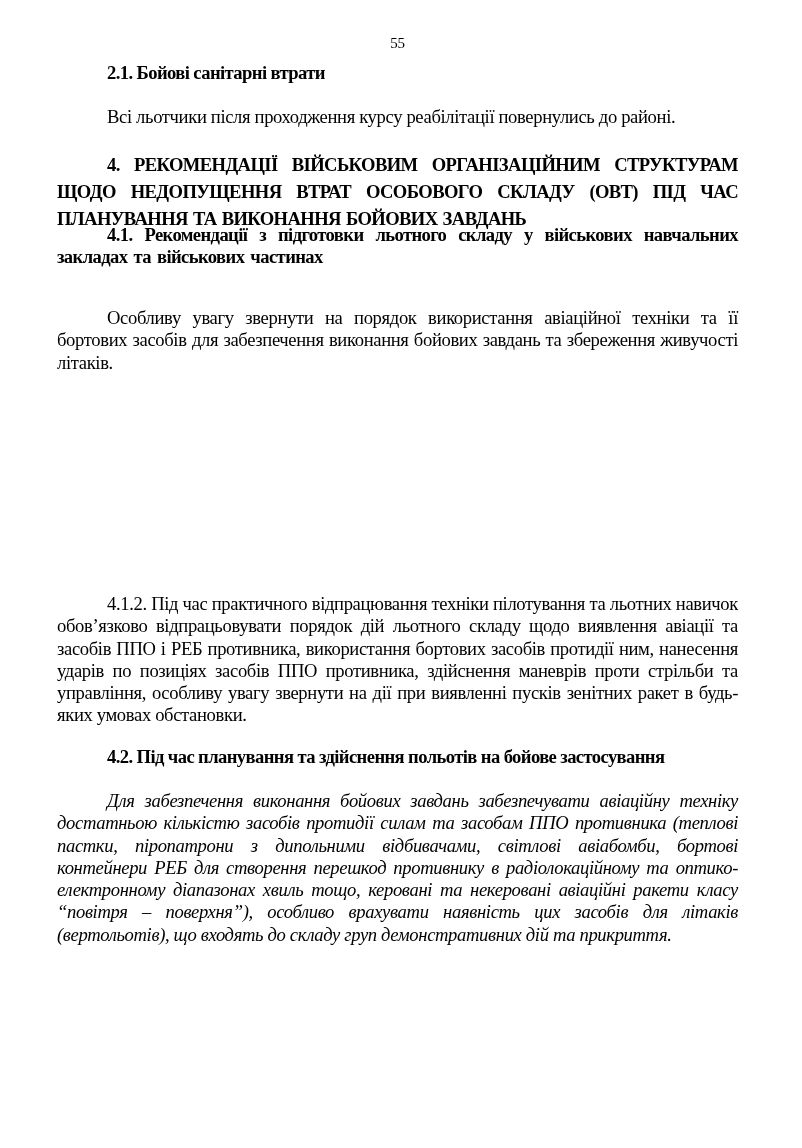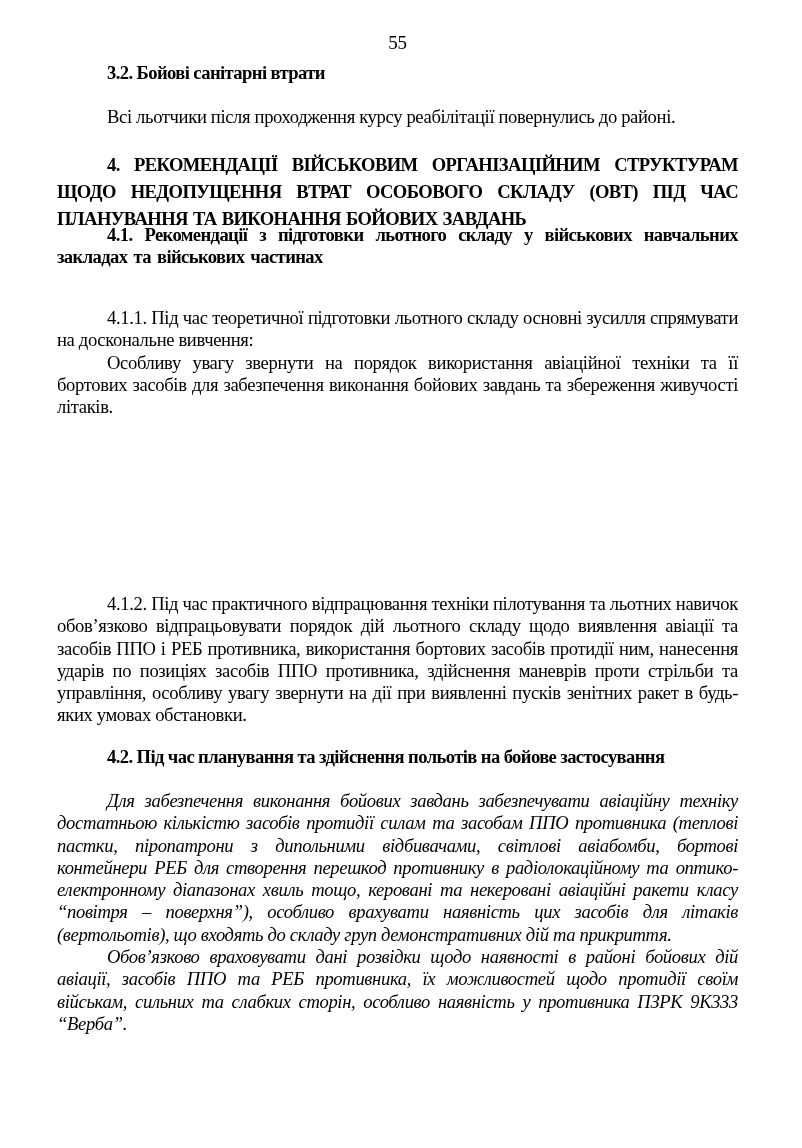--- a/index.html
+++ b/index.html
@@ -3,44 +3,42 @@
 <meta charset="utf-8">
 <style>
   html, body { margin: 0; padding: 0; background: #ffffff; }
   body { width: 802px; height: 1148px; position: relative; overflow: hidden; }
   .page {
     position: absolute; left: 57px; top: 0; width: 681px;
     font-family: "Liberation Serif", "DejaVu Serif", serif;
     color: #000000; font-size: 18.6px; line-height: 22.3px;
     letter-spacing: -0.35px;
   }
-  .page-number { position: absolute; left: 0; width: 681px; top: 32px; text-align: center; font-size: 19px; }
+  .page-number { position: absolute; left: 0; width: 681px; top: 32px; text-align: center; font-size: 15px; }
   p { margin: 0; text-align: justify; text-indent: 50px; }
   .abs { position: absolute; left: 0; width: 681px; }
   .h { font-weight: bold; letter-spacing: -0.6px; }
 </style>
 </head>
 <body>
 
 <div class="page">
   <div class="page-number">55</div>
 
-  <p class="abs h" style="top:62px;">3.2. Бойові санітарні втрати</p>
+  <p class="abs h" style="top:62px;">2.1. Бойові санітарні втрати</p>
   <p class="abs" style="top:106px;">Всі льотчики після проходження курсу реабілітації повернулись до районі.</p>
 
   <p class="abs h" style="top:151px; line-height:27px; word-spacing:1px;">4. РЕКОМЕНДАЦІЇ ВІЙСЬКОВИМ ОРГАНІЗАЦІЙНИМ СТРУКТУРАМ ЩОДО НЕДОПУЩЕННЯ ВТРАТ ОСОБОВОГО СКЛАДУ (ОВТ) ПІД ЧАС ПЛАНУВАННЯ ТА ВИКОНАННЯ БОЙОВИХ ЗАВДАНЬ</p>
 
   <p class="abs h" style="top:224px; word-spacing:2px;">4.1. Рекомендації з підготовки льотного складу у військових навчальних закладах та військових частинах</p>
 
   <div class="abs" style="top:307px;">
-    <p>4.1.1. Під час теоретичної підготовки льотного складу основні зусилля спрямувати на доскональне вивчення:</p>
     <p>Особливу увагу звернути на порядок використання авіаційної техніки та її бортових засобів для забезпечення виконання бойових завдань та збереження живучості літаків.</p>
   </div>
 
   <p class="abs" style="top:593px;">4.1.2. Під час практичного відпрацювання техніки пілотування та льотних навичок обов’язково відпрацьовувати порядок дій льотного складу щодо виявлення авіації та засобів ППО і РЕБ противника, використання бортових засобів протидії ним, нанесення ударів по позиціях засобів ППО противника, здійснення маневрів проти стрільби та управління, особливу увагу звернути на дії при виявленні пусків зенітних ракет в будь-яких умовах обстановки.</p>
 
   <p class="abs h" style="top:746px;">4.2. Під час планування та здійснення польотів на бойове застосування</p>
 
   <div class="abs" style="top:790px;font-style:italic;">
     <p>Для забезпечення виконання бойових завдань забезпечувати авіаційну техніку достатньою кількістю засобів протидії силам та засобам ППО противника (теплові пастки, піропатрони з дипольними відбивачами, світлові авіабомби, бортові контейнери РЕБ для створення перешкод противнику в радіолокаційному та оптико-електронному діапазонах хвиль тощо, керовані та некеровані авіаційні ракети класу “повітря – поверхня”), особливо врахувати наявність цих засобів для літаків (вертольотів), що входять до складу груп демонстративних дій та прикриття.</p>
-    <p>Обов’язково враховувати дані розвідки щодо наявності в районі бойових дій авіації, засобів ППО та РЕБ противника, їх можливостей щодо протидії своїм військам, сильних та слабких сторін, особливо наявність у противника ПЗРК 9К333 “Верба”.</p>
   </div>
 </div>
 
 </body></html>

